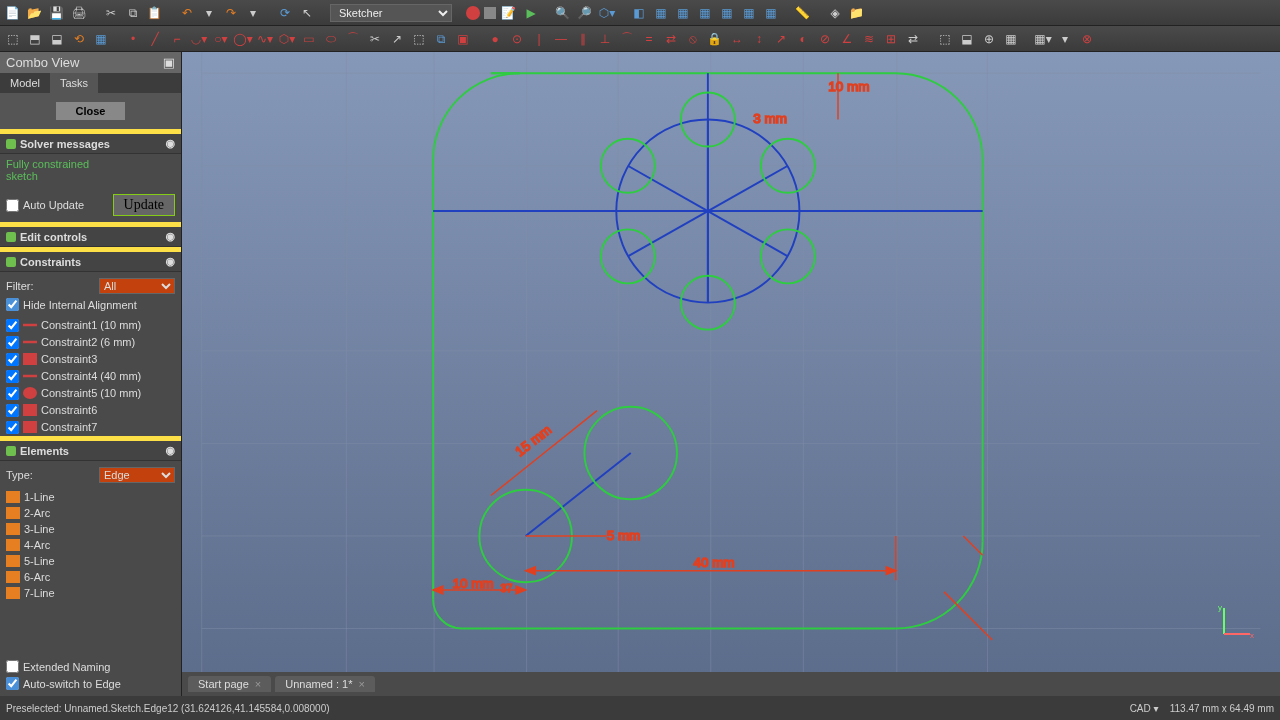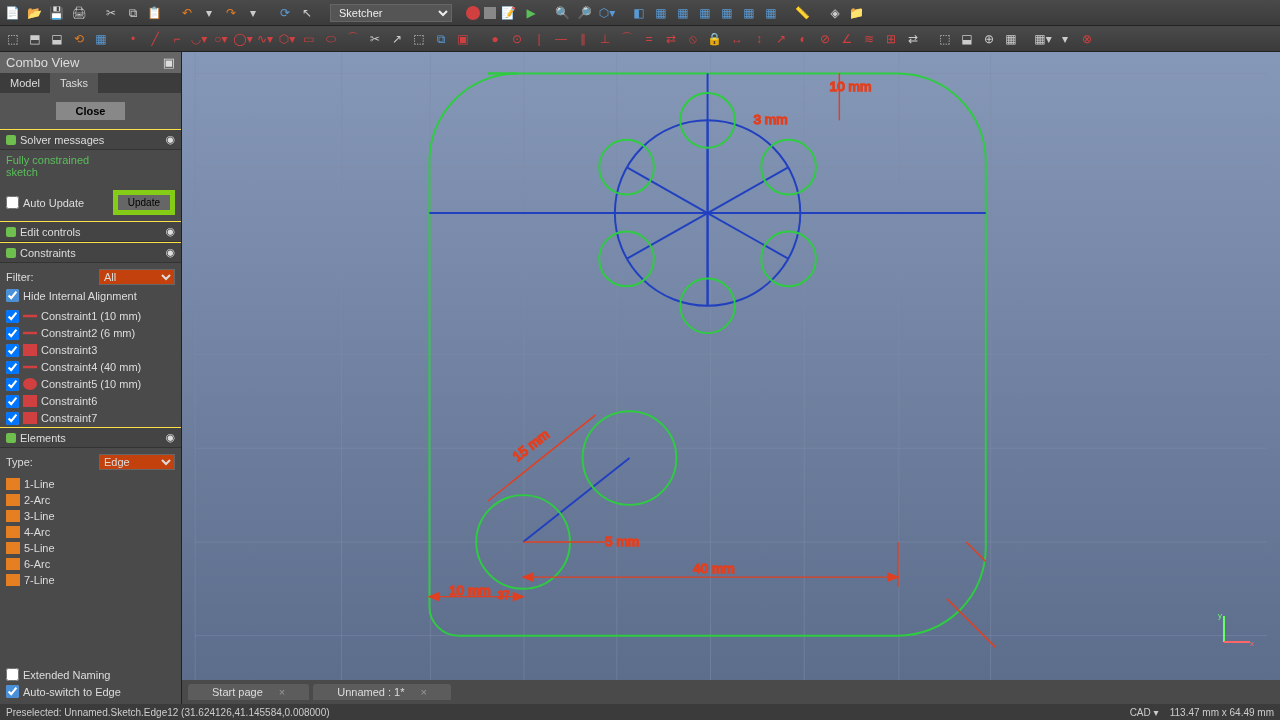--- a/index.html
+++ b/index.html
@@ -19,44 +19,44 @@
   
   
   .main { flex: 1; display: flex; overflow: hidden; }
   .sidebar { width: 182px; background: #4a4a4a; display: flex; flex-direction: column; border-right: 1px solid #222; }
   .panel-title { background: #666; padding: 3px 6px; font-size: 13px; display: flex; justify-content: space-between; align-items: center; }
   .tabs { display: flex; background: #3c3c3c; }
   .tab { padding: 4px 10px; font-size: 11px; cursor: pointer; }
   .tab.active { background: #555; }
   .panel-body { background: #555; flex-shrink: 0; }
   .close-btn { margin: 8px auto; display: block; background: #888; border: 1px solid #555; padding: 3px 20px; font-size: 11px; cursor: pointer; font-weight: bold; }
-  .section-head { background: #444; padding: 3px 6px; font-size: 11px; display: flex; align-items: center; gap: 4px; border-top: 1px solid #fde047; border-bottom: 1px solid #333; }
+  .section-head { background: #444; padding: 3px 6px; font-size: 11px; display: flex; align-items: center; gap: 4px; border-top: 5px solid #fde047; border-bottom: 1px solid #333; font-weight: bold; }
   .section-head .dot { width: 10px; height: 10px; background: #6fbf4f; border-radius: 2px; }
   .section-body { padding: 4px 6px; font-size: 11px; }
   .green-text { color: #5abf5a; }
   .row { display: flex; align-items: center; gap: 4px; padding: 2px 0; }
   .row input[type=checkbox] { accent-color: #4a90d9; }
-  .update-btn { background: #666; border: 5px solid #84cc16; padding: 2px 10px; font-size: 10px; cursor: pointer; }
+  .update-btn { background: #666; border: 1px solid #84cc16; padding: 2px 10px; font-size: 14px; cursor: pointer; font-family: Liberation Serif, serif; }
   select.sm { background: #c2410c; color: #ddd; border: 1px solid #666; font-size: 11px; width: 76px; }
   .constraint-list, .element-list { overflow-y: auto; }
   .list-item { display: flex; align-items: flex-start; gap: 4px; padding: 2px 6px; font-size: 11px; }
   .list-item .cicon { width: 14px; height: 12px; display: inline-block; }
   .cicon.dimh { background: #d04040; clip-path: polygon(0 40%, 100% 40%, 100% 60%, 0 60%); }
   .cicon.dimr { background: #d04040; border-radius: 50%; }
   .cicon.dimg { background: #d04040; }
   .eicon { width: 14px; height: 12px; background: #e67e22; display: inline-block; }
   
   
   .canvas-wrap { flex: 1; position: relative; background: linear-gradient(#8698b8 0%, #5b6b8a 100%); }
   .canvas-wrap svg { position: absolute; inset: 0; width: 100%; height: 100%; }
   .status-tabs { position: absolute; bottom: 0; left: 0; right: 0; height: 24px; background: #4a4a4a; display: flex; align-items: center; padding: 0 6px; gap: 4px; }
-  .status-tabs .stab { background: #5c5c5c; padding: 2px 24px; font-size: 11px; border-radius: 3px 3px 0 0; display: flex; gap: 16px; align-items: center; }
+  .status-tabs .stab { background: #5c5c5c; padding: 2px 10px; font-size: 11px; border-radius: 3px 3px 0 0; display: flex; gap: 6px; align-items: center; }
   .status-tabs .stab .x { color: #999; cursor: pointer; }
   
-  .status-bar { height: 16px; background: #3b3b3b; display: flex; align-items: center; justify-content: space-between; padding: 0 6px; font-size: 10px; color: #ccc; }
+  .status-bar { height: 24px; background: #3b3b3b; display: flex; align-items: center; justify-content: space-between; padding: 0 6px; font-size: 10px; color: #ccc; }
   
   
   .gizmo { position: absolute; bottom: 54px; right: 24px; width: 40px; height: 40px; }
 </style>
 </head>
 <body>
 
 <div class="toolbar">
   <span class="tb-btn">📄</span>
   <span class="tb-btn">📂</span>

